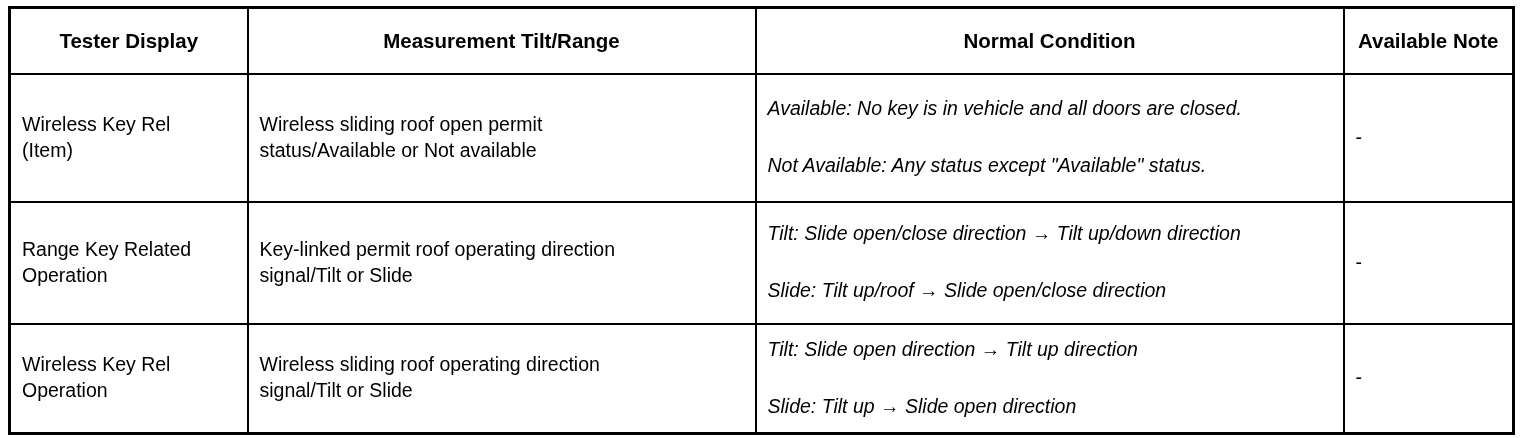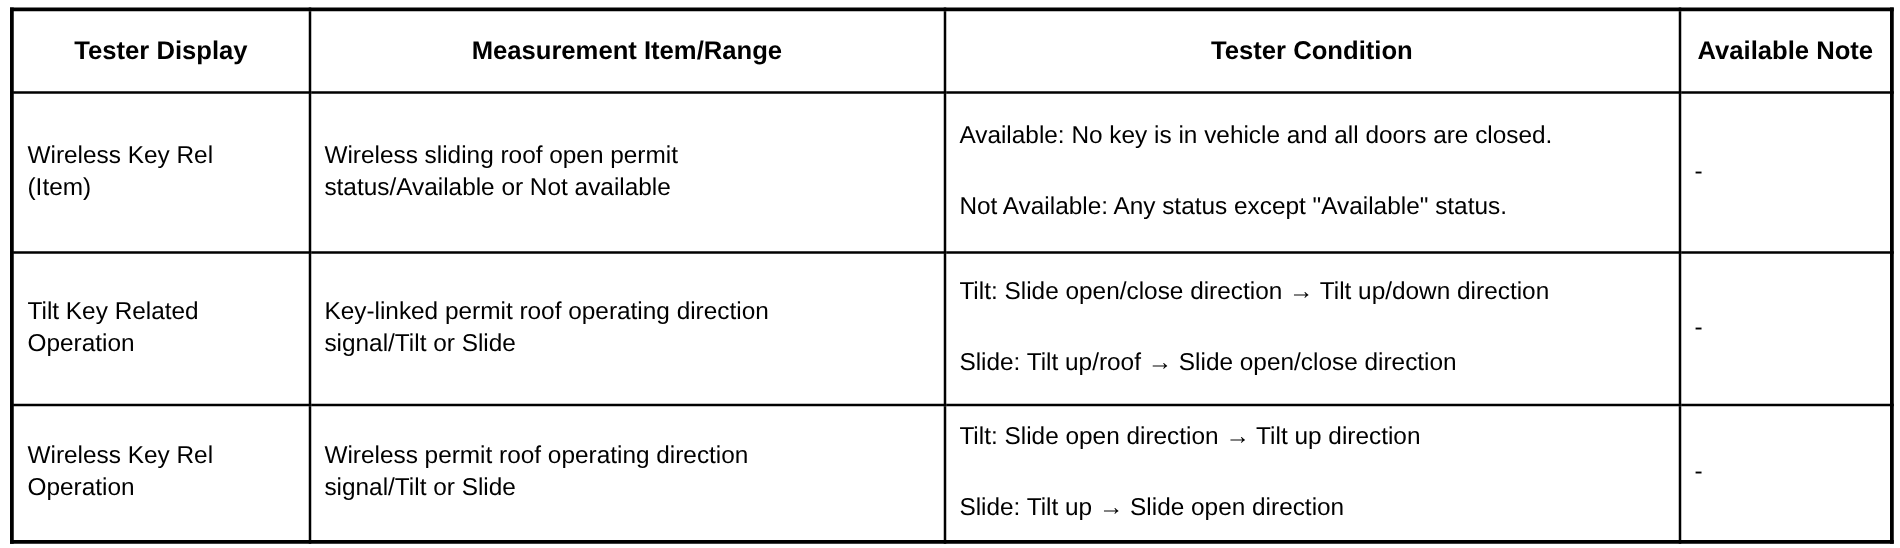--- a/index.html
+++ b/index.html
@@ -44,21 +44,21 @@
     padding: 9px 6px;
     font-size: 20.5px;
   }
   table.spec tbody td {
     padding: 10px 10px 10px 11px;
     text-align: left;
     font-weight: normal;
   }
   td.col-tester   { padding-left: 11px; }
   td.col-measure  { padding-left: 13px; }
-  td.col-normal   { padding-left: 11px; }
+  td.col-normal   { padding-left: 11px; font-style: italic; }
   td.col-note     { padding-left: 11px; }
 
   .cellline { display: block; }
   .cellline + .cellline.gap { margin-top: 31px; }
 
   .row-h1 { height: 66px; }
   .row-h2 { height: 128px; }
   .row-h3 { height: 122px; }
   .row-h4 { height: 110px; }
 </style>
@@ -69,22 +69,22 @@
   <table class="spec">
     <colgroup>
       <col class="c0">
         <col class="c1">
         <col class="c2">
         <col class="c3">
     </colgroup>
     <thead>
       <tr class="row-h1">
         <th>Tester Display</th>
-        <th>Measurement Item/Range</th>
-        <th>Tester Condition</th>
+        <th>Measurement Tilt/Range</th>
+        <th>Normal Condition</th>
         <th>Available Note</th>
       </tr>
     </thead>
     <tbody>
 
       <tr class="row-h2">
         <td class="col-tester">
           <span class="cellline">Wireless Key Rel</span>
           <span class="cellline">(Item)</span>
         </td>
@@ -94,41 +94,41 @@
         </td>
         <td class="col-normal">
           <span class="cellline">Available: No key is in vehicle and all doors are closed.</span>
           <span class="cellline gap">Not Available: Any status except "Available" status.</span>
         </td>
         <td class="col-note">-</td>
       </tr>
 
       <tr class="row-h3">
         <td class="col-tester">
-          <span class="cellline">Tilt Key Related</span>
+          <span class="cellline">Range Key Related</span>
           <span class="cellline">Operation</span>
         </td>
         <td class="col-measure">
           <span class="cellline">Key-linked permit roof operating direction</span>
           <span class="cellline">signal/Tilt or Slide</span>
         </td>
         <td class="col-normal">
           <span class="cellline">Tilt: Slide open/close direction → Tilt up/down direction</span>
           <span class="cellline gap">Slide: Tilt up/roof → Slide open/close direction</span>
         </td>
         <td class="col-note">-</td>
       </tr>
 
       <tr class="row-h4">
         <td class="col-tester">
           <span class="cellline">Wireless Key Rel</span>
           <span class="cellline">Operation</span>
         </td>
         <td class="col-measure">
-          <span class="cellline">Wireless permit roof operating direction</span>
+          <span class="cellline">Wireless sliding roof operating direction</span>
           <span class="cellline">signal/Tilt or Slide</span>
         </td>
         <td class="col-normal">
           <span class="cellline">Tilt: Slide open direction → Tilt up direction</span>
           <span class="cellline gap">Slide: Tilt up → Slide open direction</span>
         </td>
         <td class="col-note">-</td>
       </tr>
 
     </tbody>

